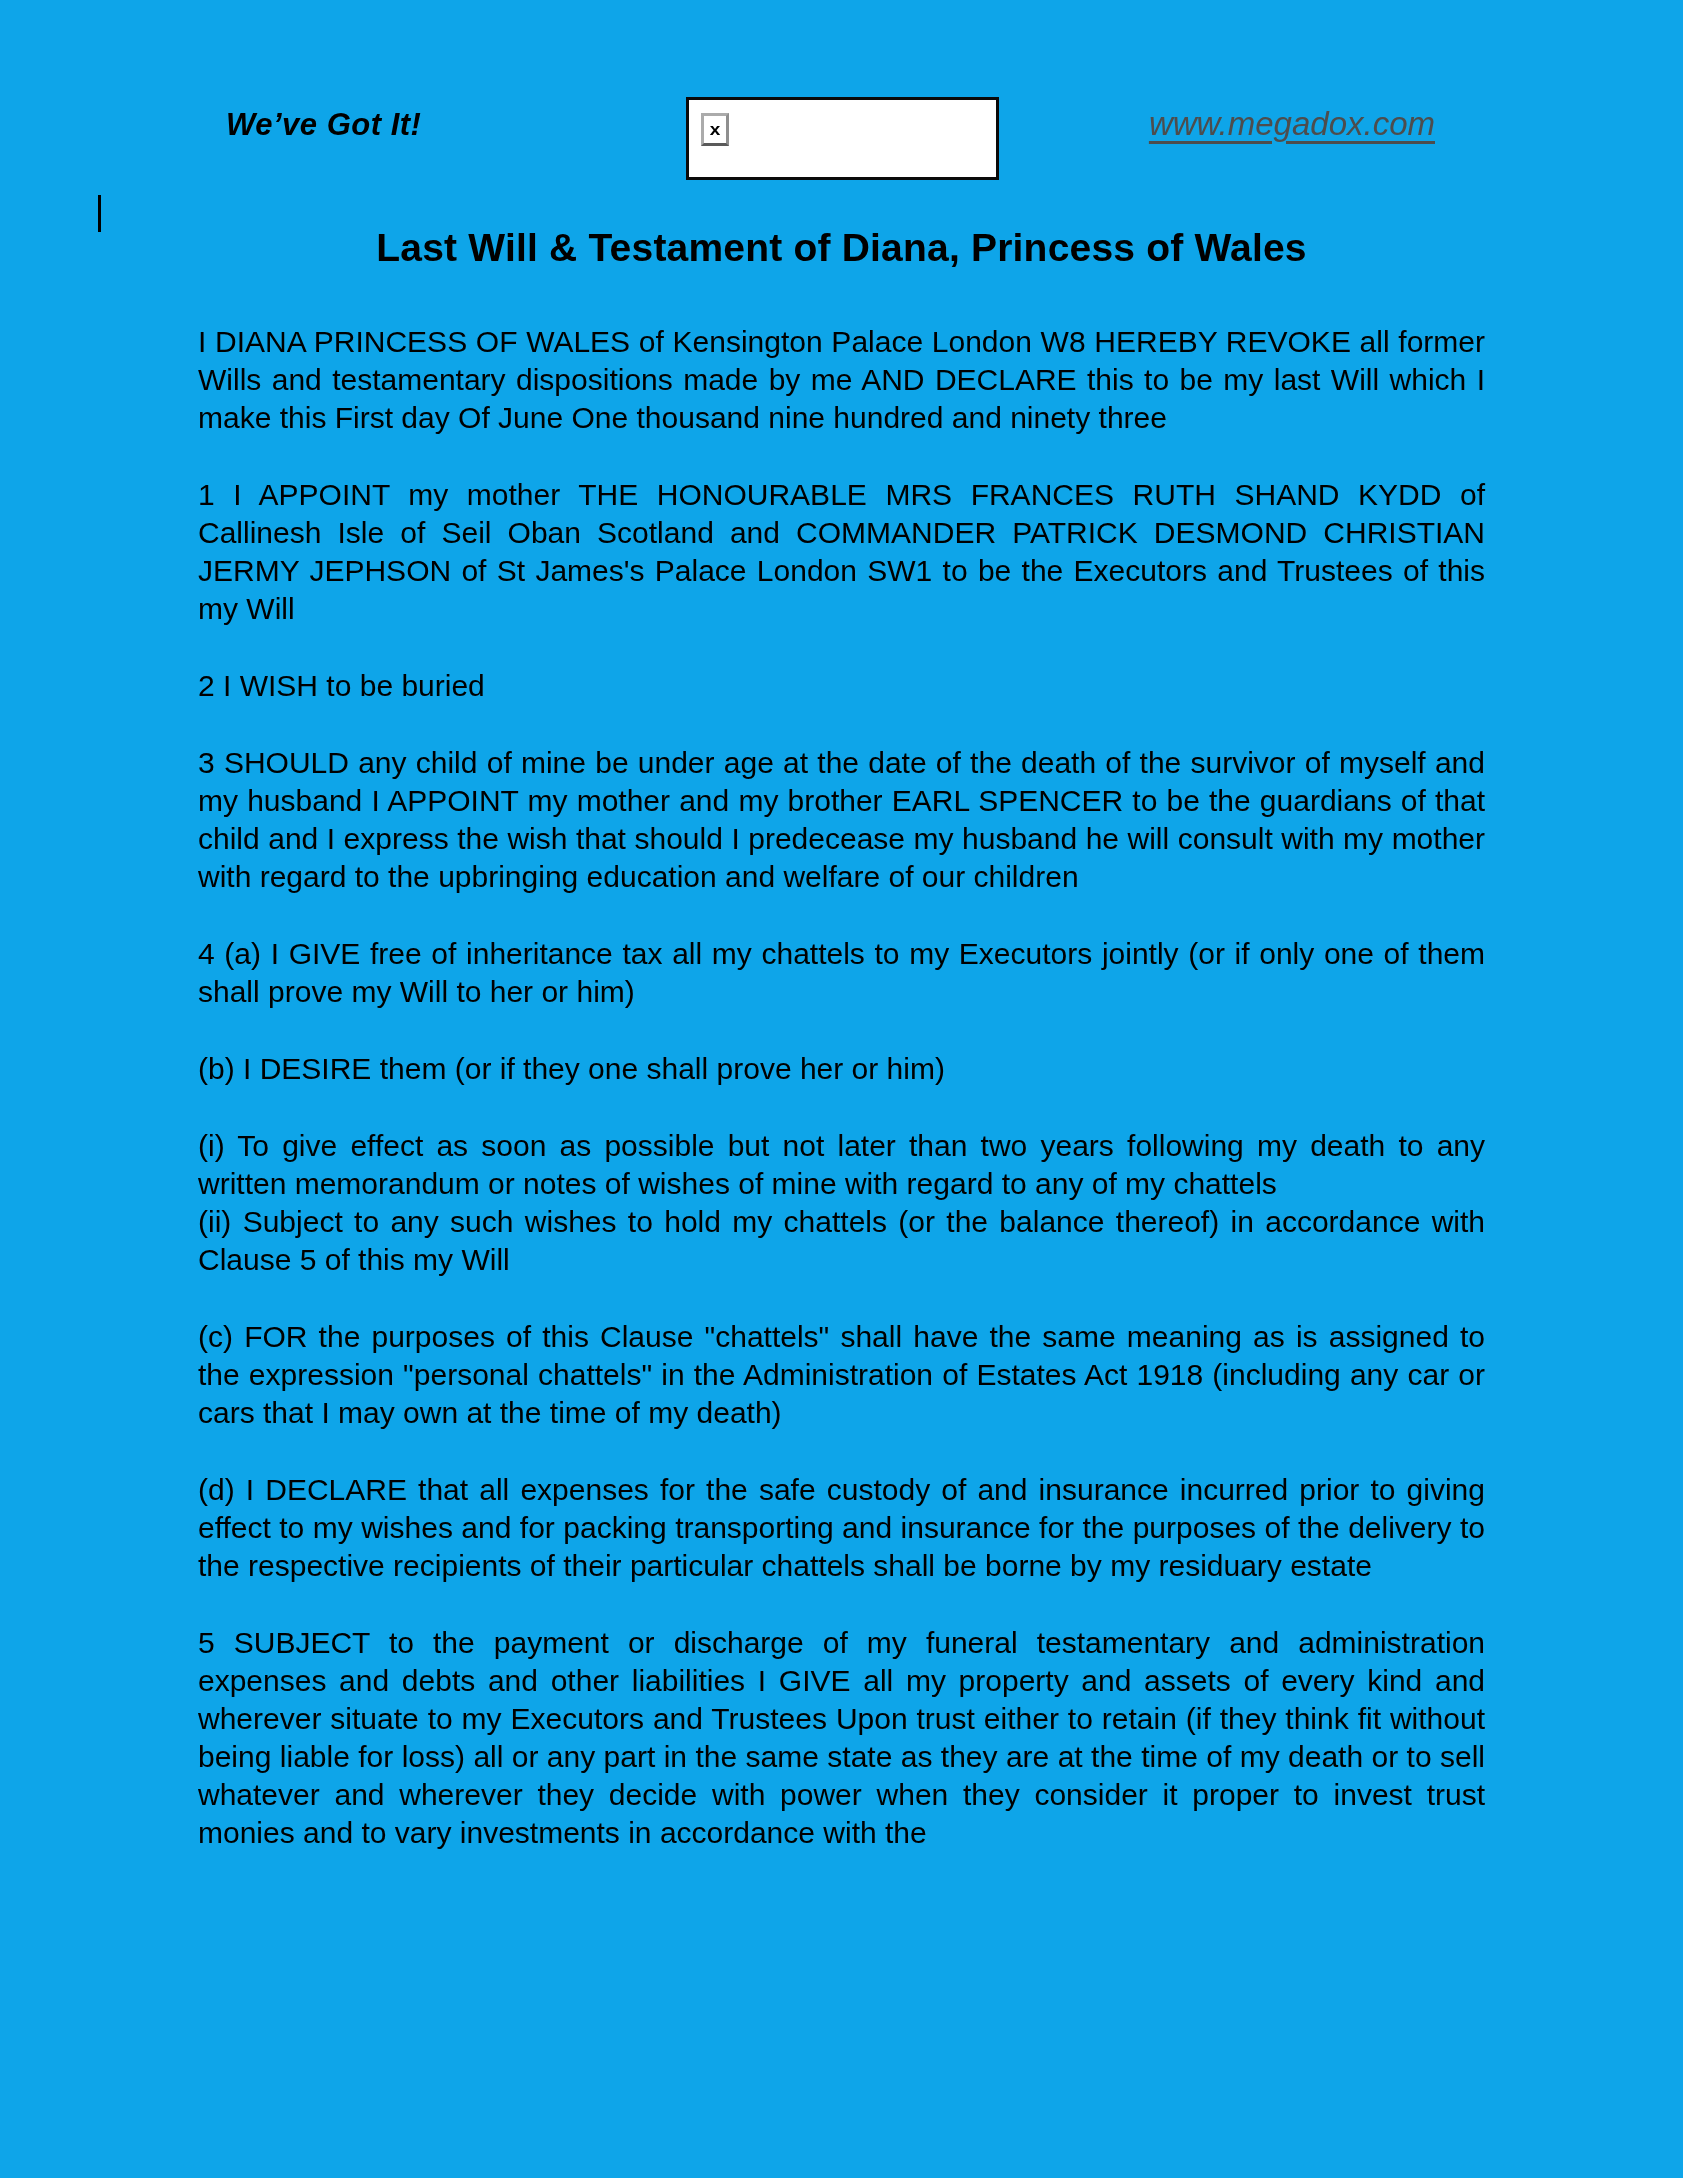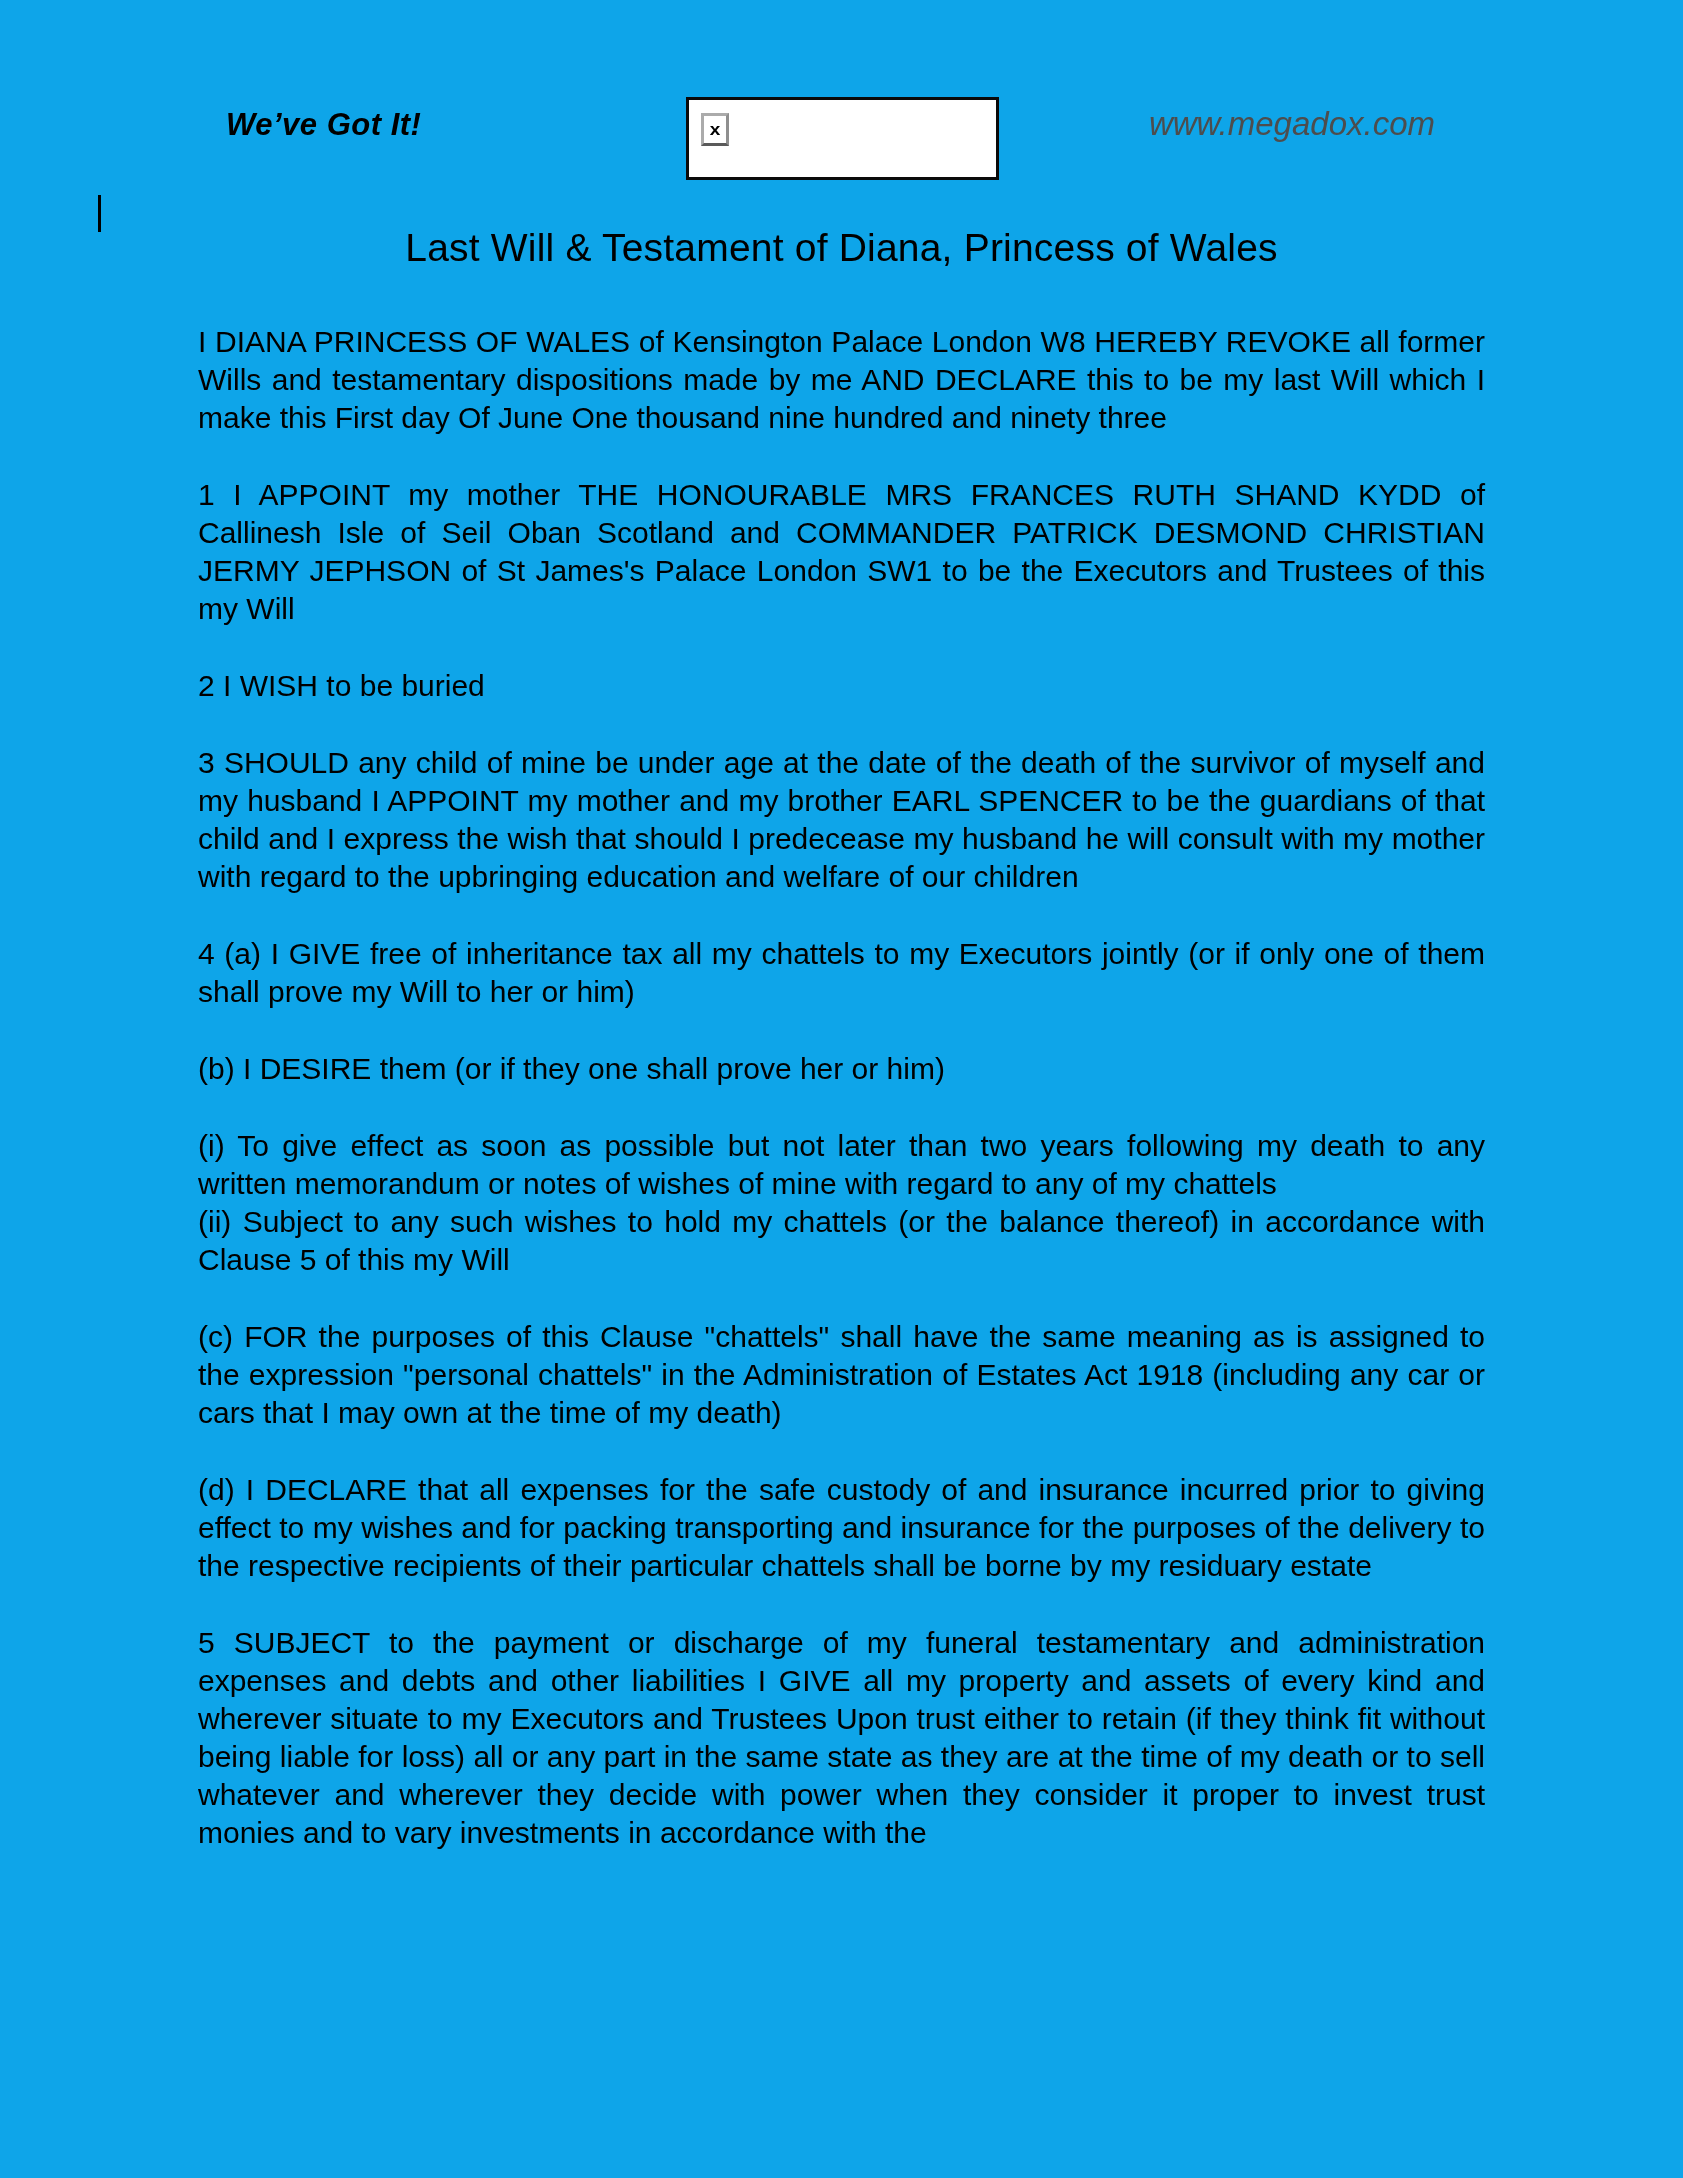--- a/index.html
+++ b/index.html
@@ -64,34 +64,35 @@
     color: #000000;
     transform: scaleY(0.85);
   }
   .site-link {
     position: absolute;
     right: 248px;
     top: 105px;
     font-size: 33px;
     font-style: italic;
     color: #4d4d4d;
+    text-decoration: underline;
     text-decoration-thickness: 3px;
     text-underline-offset: 6px;
     white-space: nowrap;
     cursor: pointer;
   }
   .doc-title {
     position: absolute;
     left: 0;
     right: 0;
     top: 226px;
     margin: 0;
     text-align: center;
     font-size: 39px;
-    font-weight: normal;
+    font-weight: bold;
     letter-spacing: 0.2px;
   }
   .doc-body {
     position: absolute;
     left: 198px;
     top: 323px;
     width: 1287px;
     font-size: 30px;
     line-height: 38px;
     text-align: justify;

